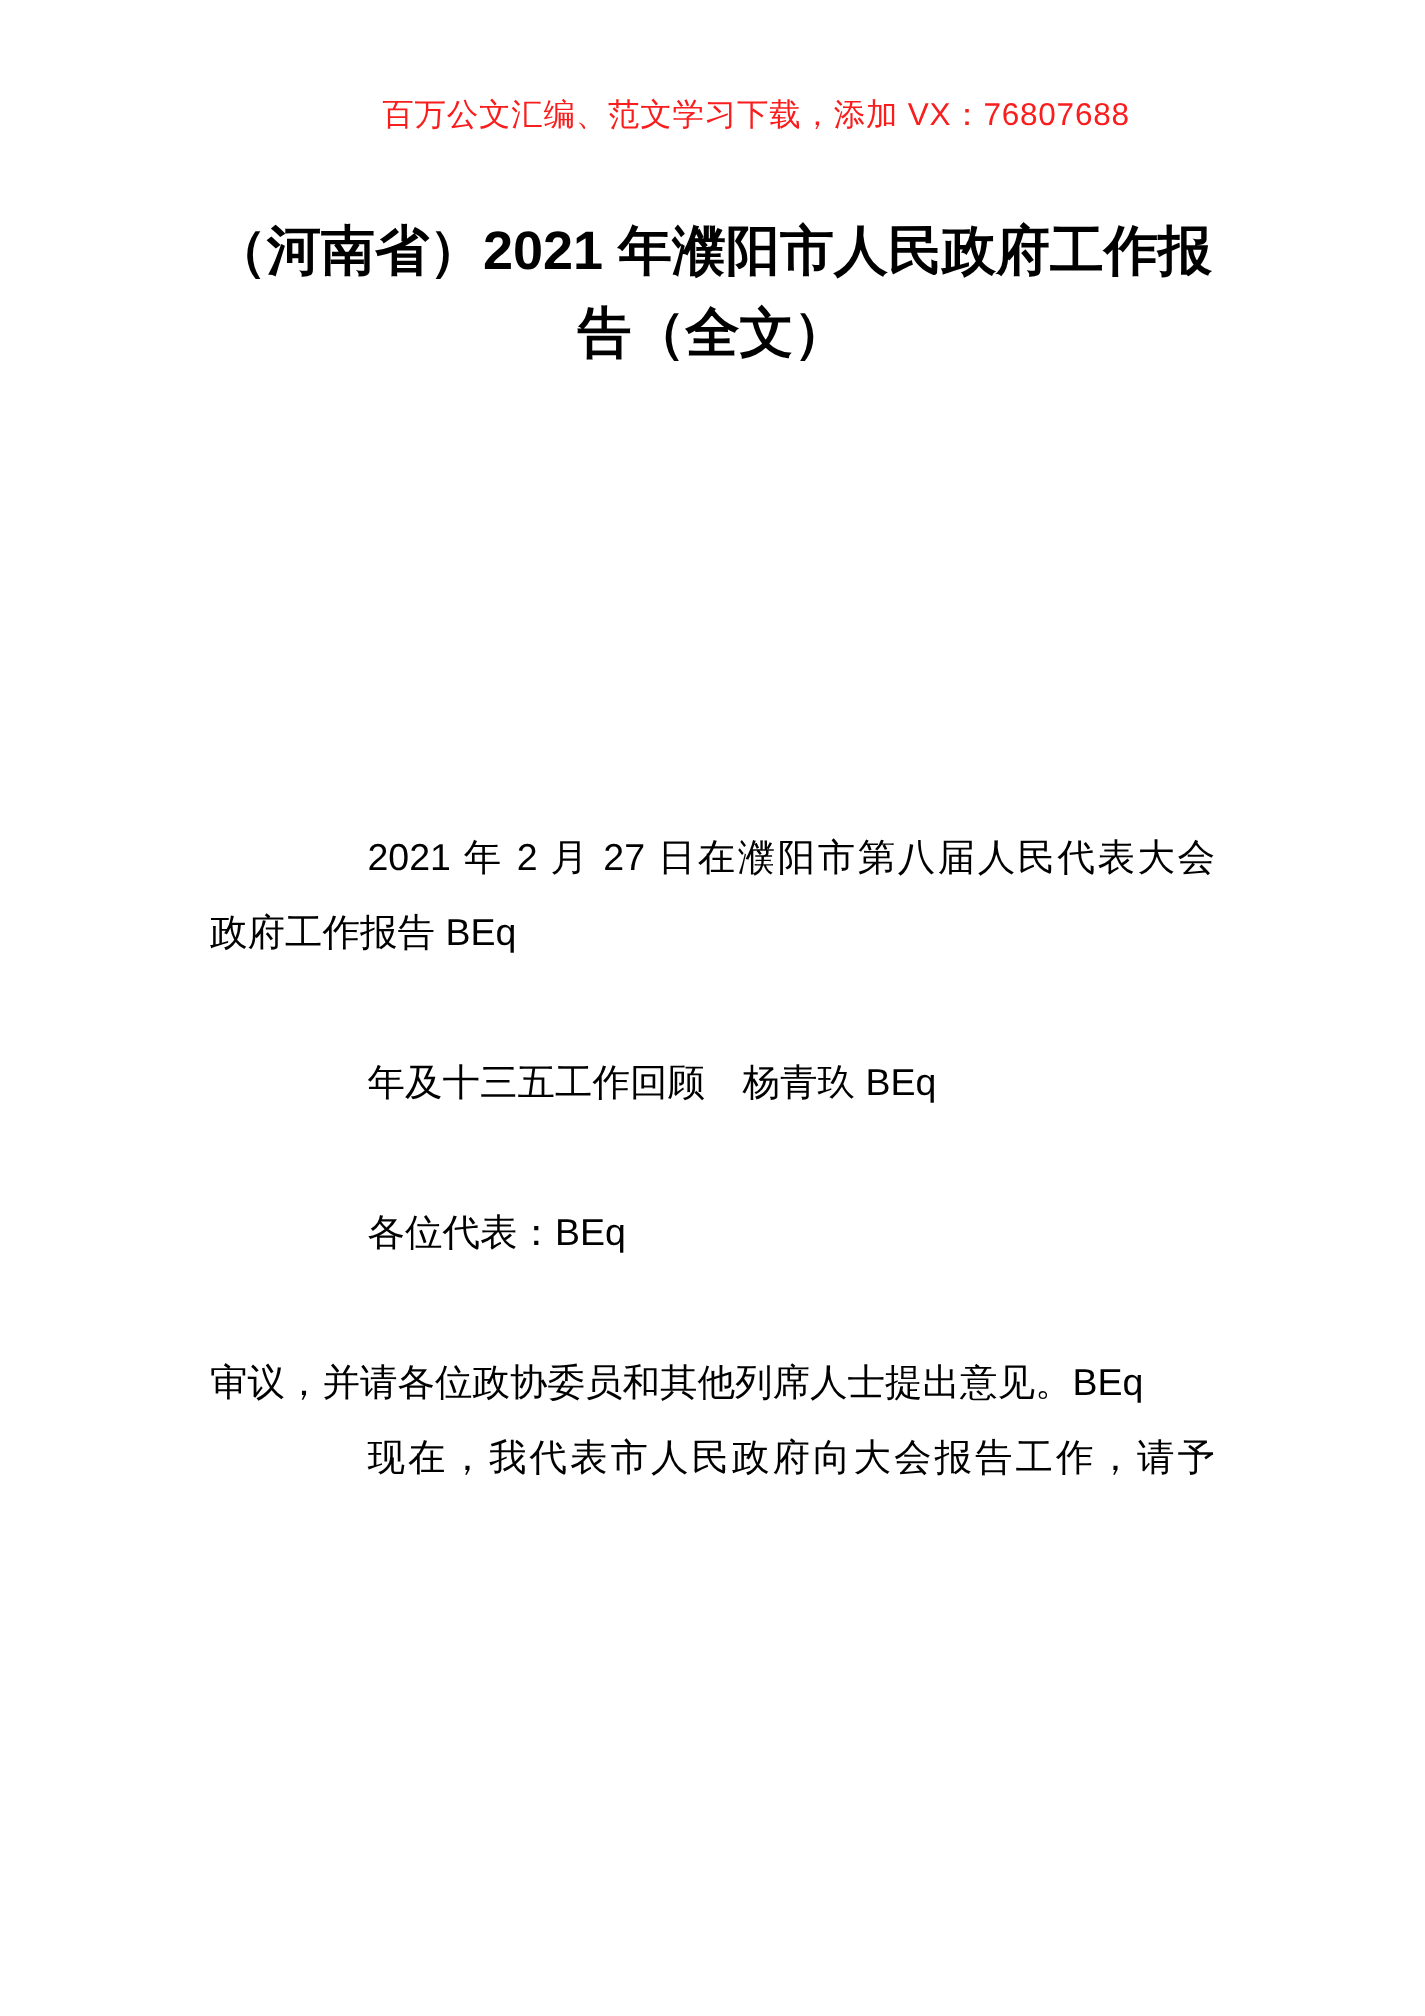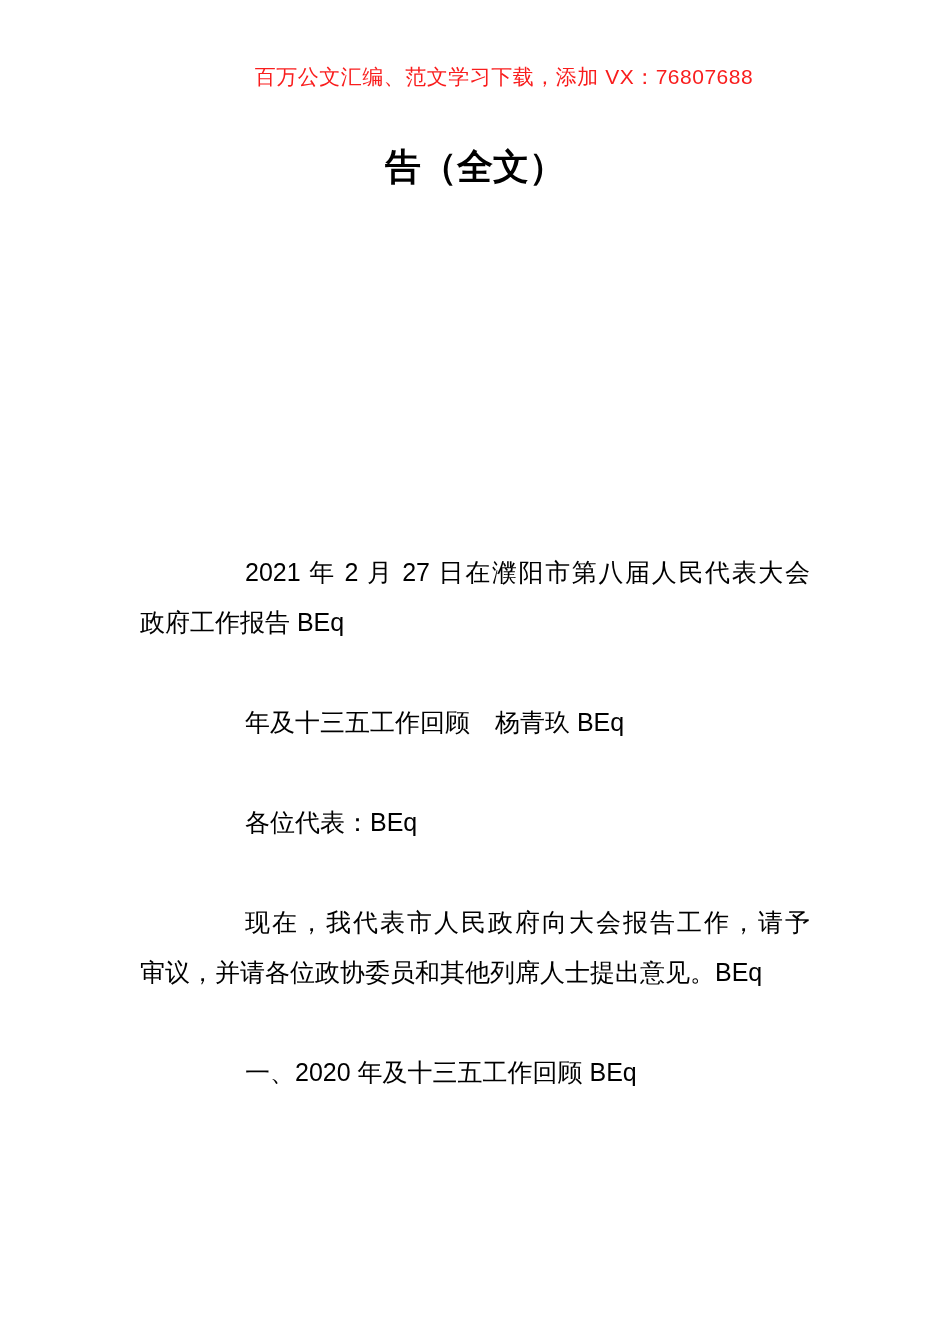--- a/index.html
+++ b/index.html
@@ -66,43 +66,41 @@
   }
 </style>
 </head>
 <body>
 
 <div class="page">
 
   <div class="promo">百万公文汇编、范文学习下载，添加 VX：76807688</div>
 
   <div class="doc-title">
+    <span class="title-line">（河南省）2021 年濮阳市人民政府工作报</span>
     <span class="title-line">告（全文）</span>
   </div>
 
   <div class="content">
 
 
     <p class="para">
       <span class="line first fill">2021 年 2 月 27 日在濮阳市第八届人民代表大会</span>
       <span class="line">政府工作报告 BEq</span>
     </p>
 
     <p class="para">
       <span class="line first">年及十三五工作回顾　杨青玖 BEq</span>
     </p>
 
     <p class="para">
       <span class="line first">各位代表：BEq</span>
     </p>
 
     <p class="para">
+      <span class="line">审议，并请各位政协委员和其他列席人士提出意见。BEq</span>
       <span class="line first fill">现在，我代表市人民政府向大会报告工作，请予</span>
-      <span class="line">审议，并请各位政协委员和其他列席人士提出意见。BEq</span>
     </p>
 
-    <p class="para">
-      <span class="line first">一、2020 年及十三五工作回顾 BEq</span>
-    </p>
 
   </div>
 
 </div>
 
 </body></html>

